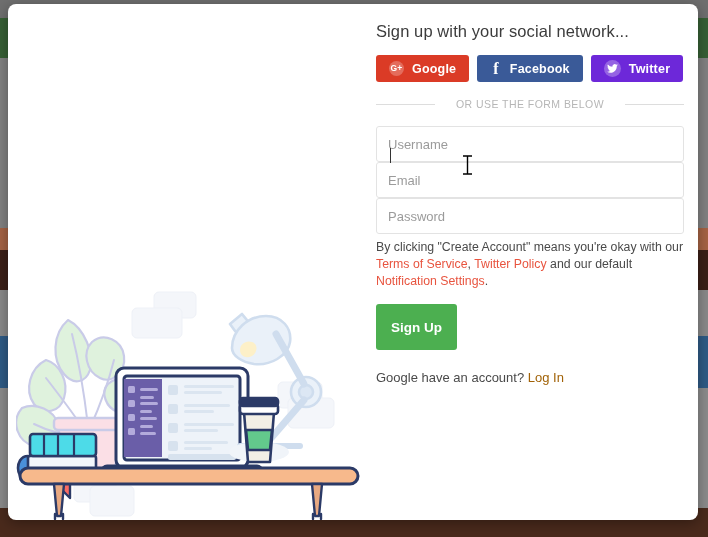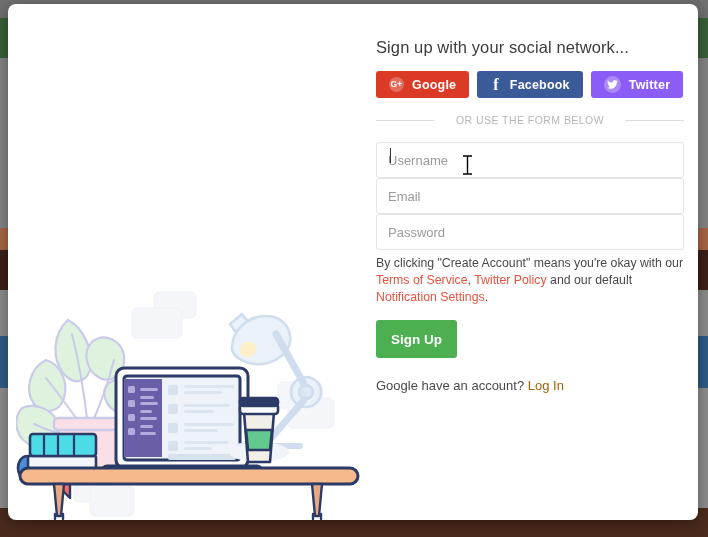--- a/index.html
+++ b/index.html
@@ -71,21 +71,21 @@
     left: 8px;
     top: 282px;
     width: 348px;
     height: 238px;
   }
 
   
   #form-panel {
     flex: 1;
     position: relative;
-    padding: 34px 18px 0 6px;
+    padding: 18px 18px 0 6px;
     box-sizing: border-box;
   }
   #social-heading {
     font-size: 16.5px;
     color: #3c3c3c;
     margin: 0 0 14px 0;
     font-weight: 400;
     letter-spacing: .1px;
   }
 
@@ -106,21 +106,21 @@
     font-weight: bold;
     cursor: pointer;
     padding: 0 13px;
     height: 27px;
     font-family: "Liberation Sans", sans-serif;
     letter-spacing: .2px;
     white-space: nowrap;
   }
   #btn-google   { background: #DB3B26; }
   #btn-facebook { background: #3A5A98; }
-  #btn-twitter  { background: #8b5cf6; }
+  #btn-twitter  { background: #6d28d9; }
   .social-ico {
     display: inline-flex;
     align-items: center;
     justify-content: center;
     flex: none;
   }
   .ico-circle {
     width: 15px; height: 15px;
     border-radius: 50%;
     background: rgba(255,255,255,.25);
@@ -207,21 +207,21 @@
     cursor: pointer;
   }
 
   
   #btn-signup {
     margin-top: 14px;
     background: #4CAF50;
     color: #fff;
     border: none;
     border-radius: 3px;
-    height: 38px;
+    height: 46px;
     padding: 0 15px;
     font-size: 13.5px;
     font-weight: bold;
     cursor: pointer;
     font-family: "Liberation Sans", sans-serif;
   }
 
   #login-line {
     margin-top: 20px;
     font-size: 13px;

